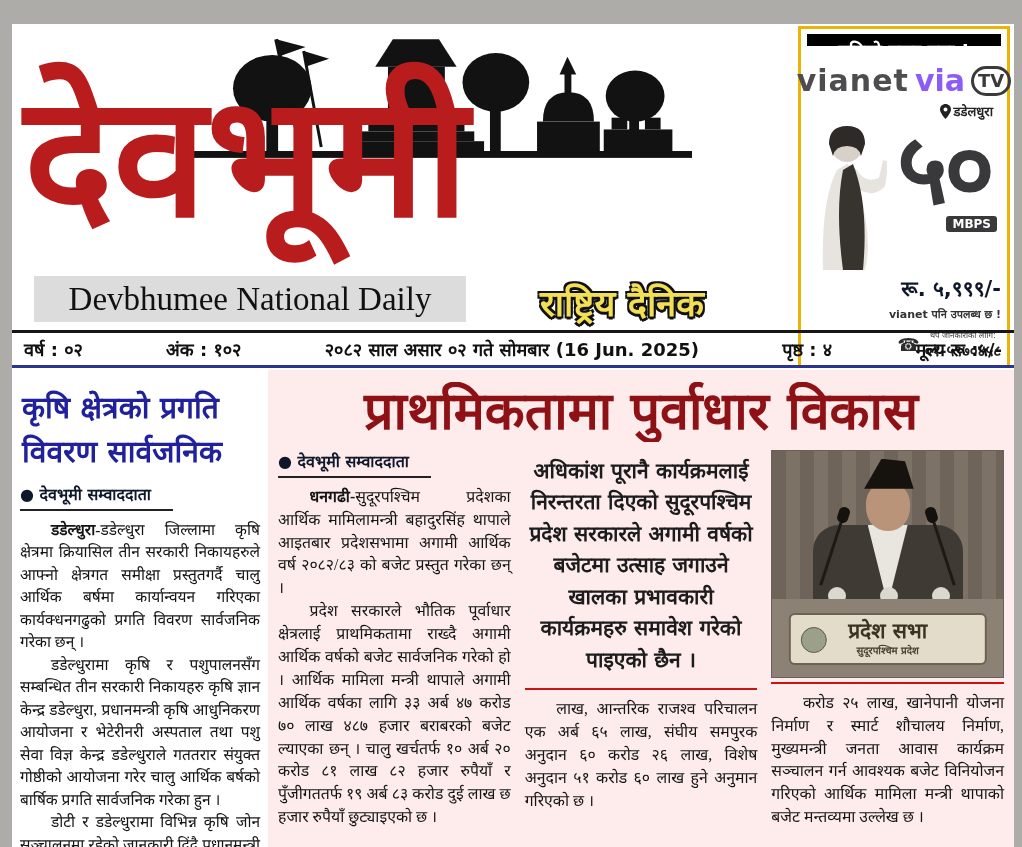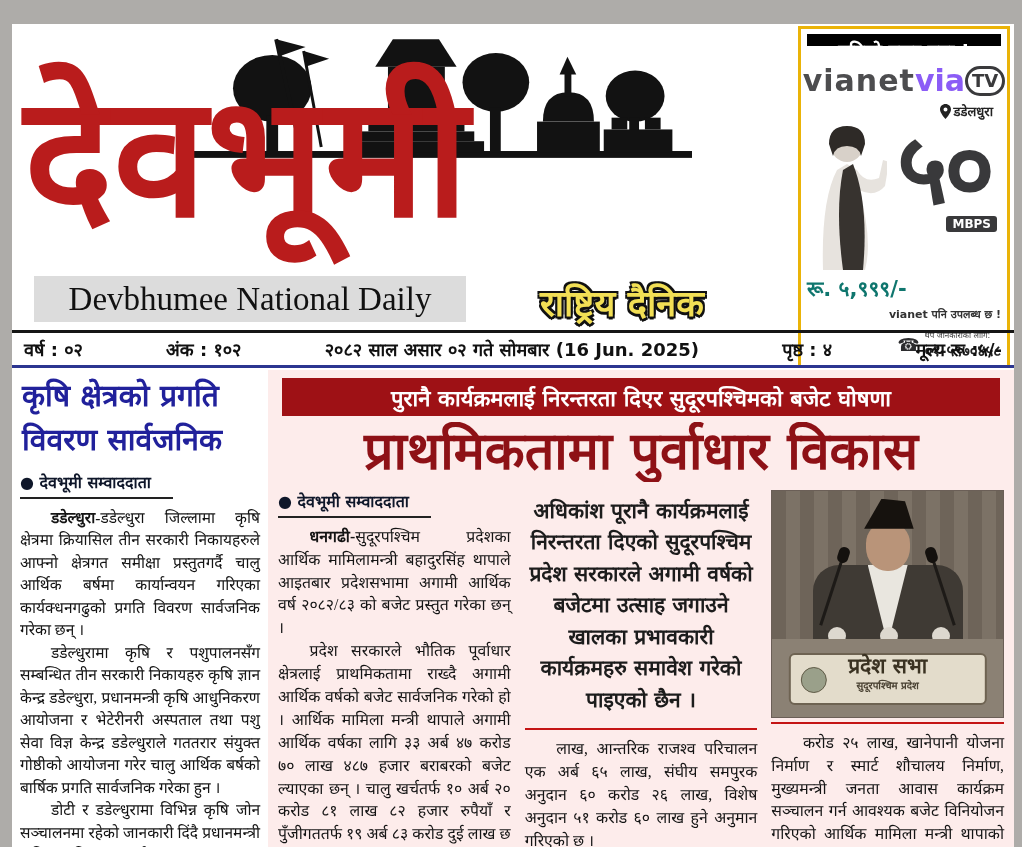--- a/index.html
+++ b/index.html
@@ -40,59 +40,59 @@
   .ad {
     position:absolute; left:786px; top:2px; width:212px; height:342px;
     border:3px solid #eab308; background:#fff; padding:5px 6px;
     font-family:"DejaVu Sans", sans-serif;
     display:flex; flex-direction:column;
   }
   .ad-banner {
     background:#000; color:#fff; font-weight:bold; font-size:19px;
     text-align:center; padding:4px 2px; white-space:nowrap; overflow:hidden;
   }
-  .ad-brandrow { display:flex; align-items:center; justify-content:center; margin-top:17px;text-align:center; }
+  .ad-brandrow { display:flex; align-items:center; justify-content:center; gap:6px; margin-top:17px;text-align:center; }
   .ad-brand { font-size:30px; font-weight:bold; color:#4d4d4f; letter-spacing:1px; }
   .ad-brand2 { font-size:30px; font-weight:bold; color:#8b5cf6; }
   .tv-chip {
     border:3px solid #3a3a3c; border-radius:15px; padding:0 4px;
     font-size:18px; font-weight:bold; color:#3a3a3c; line-height:24px;
   }
   .ad-loc { display:flex; align-items:center; justify-content:flex-end; gap:3px; margin:4px 8px 0 0; font-size:13px; font-weight:bold; color:#222; }
   .ad-mid { display:flex; flex:1; }
   .ad-model { width:80px; flex:0 0 80px; }
   .ad-speedwrap { flex:1; position:relative; text-align:center; }
   .ad-speed { font-size:98px; font-weight:bold; color:#39393b; line-height:1.0; letter-spacing:-4px; }
   .ad-mbps {
     position:absolute; right:4px; top:96px; background:#39393b; color:#fff;
     font-size:12px; font-weight:bold; padding:1px 6px; border-radius:3px;
   }
-  .ad-price { font-size:21px; font-weight:bold; color:#0f766e; margin-top:4px; }
+  .ad-price { text-align:right; font-size:21px; font-weight:bold; color:#0f172a; margin-top:4px; }
   .ad-avail { text-align:right; font-size:11px; font-weight:bold; color:#333; margin-top:4px; }
   .ad-contact { display:flex; align-items:center; justify-content:flex-end; gap:5px; margin-top:8px; }
-  .ad-contact-label { font-size:8px; color:#333; text-align:left; }
+  .ad-contact-label { font-size:8px; color:#333; text-align:center; }
   .ad-phone { font-size:15px; font-weight:bold; color:#222; }
   .phone-glyph { font-size:18px; color:#2c2c2e; }
 
   
   .dateline {
     position:absolute; left:0; top:306px; width:100%; height:38px;
     border-top:3px solid #161616; border-bottom:3px solid #2b3590;
     display:flex; align-items:center; justify-content:space-between;
     padding:0 12px; font-family:"DejaVu Sans", sans-serif;
     font-size:18px; font-weight:bold; color:#111; white-space:nowrap;
   }
 
   
   .content { position:absolute; left:0; top:346px; right:0; bottom:0; display:flex; }
 
   .left-col { width:256px; flex:0 0 256px; padding:2px 8px 0 8px; overflow:hidden; }
   .left-headline {
     font-family:"DejaVu Sans", sans-serif;
-    color:#21219b; font-size:30px; font-weight:bold; line-height:1.45; margin:2px 0 10px 2px;
+    color:#21219b; font-size:30px; font-weight:bold; line-height:1.45; margin:14px 0 10px 2px;
   }
   .byline {
     font-family:"DejaVu Sans", sans-serif;
     font-weight:bold; font-size:16px; color:#0f172a;
     border-bottom:2px solid #222; display:inline-block; padding:0 22px 4px 0; margin-bottom:8px;
   }
   .bodytext { font-size:15.5px; line-height:1.45; text-align:justify; color:#141414; }
   .bodytext p { text-indent:2em; }
   .lead { font-weight:bold; }
 
@@ -128,21 +128,21 @@
   .ph-topi { position:absolute; left:50%; top:0; transform:translateX(-50%); width:62px; height:30px; background:#16120e; clip-path:polygon(12% 100%, 40% 0, 78% 8%, 92% 100%); }
   .ph-face { position:absolute; left:50%; top:24px; transform:translateX(-50%); width:44px; height:48px; background:#b99479; border-radius:42% 42% 48% 48%; }
   .ph-body { position:absolute; left:50%; top:66px; transform:translateX(-50%); width:150px; height:86px; background:#3f3a34; border-radius:26px 26px 0 0; }
   .ph-shirt { position:absolute; left:50%; top:66px; transform:translateX(-50%); width:40px; height:80px; background:#e9e6df; clip-path:polygon(50% 100%, 0 0, 100% 0); }
   .ph-mic { position:absolute; width:3px; height:70px; background:#1d1a17; }
   .ph-mic::before { content:""; position:absolute; top:-12px; left:-4px; width:11px; height:16px; background:#14110e; border-radius:5px; }
   .ph-podium { position:absolute; left:0; bottom:0; width:100%; height:78px; background:#8b8174; }
   .ph-sign {
     position:absolute; left:50%; bottom:12px; transform:translateX(-50%);
     width:86%; height:52px; background:#e3dccb; border:2px solid #6e6352; border-radius:6px;
-    display:flex; flex-direction:column; align-items:center; 
+    display:flex; flex-direction:column; align-items:center; justify-content:center;
   }
   .ph-sign-title { font-family:"DejaVu Sans", sans-serif; font-weight:bold; font-size:21px; color:#3a3222; line-height:1.1; }
   .ph-sign-sub { font-family:"DejaVu Sans", sans-serif; font-weight:bold; font-size:10px; color:#4a4233; }
   .ph-emblem { position:absolute; left:10px; top:12px; width:26px; height:26px; border-radius:50%; background:#9aa08a; border:1px solid #5f5a46; }
   .ph-base { position:absolute; bottom:72px; width:18px; height:18px; background:#ddd8cf; border-radius:50%; box-shadow:0 6px 0 -2px #c9c3b8; }
 </style>
 </head>
 <body>
 
 <div class="page">
@@ -231,21 +231,20 @@
       <div class="left-headline">कृषि क्षेत्रको प्रगति विवरण सार्वजनिक</div>
       <div class="byline">● देवभूमी सम्वाददाता</div>
       <div class="bodytext">
         <p><span class="lead">डडेल्धुरा-</span><span>डडेल्धुरा जिल्लामा कृषि क्षेत्रमा क्रियासिल तीन सरकारी निकायहरुले आफ्नो क्षेत्रगत समीक्षा प्रस्तुतगर्दै चालु आर्थिक बर्षमा कार्यान्वयन गरिएका कार्यक्धनगढुको प्रगति विवरण सार्वजनिक गरेका छन् ।</span></p>
         <p>डडेल्धुरामा कृषि र पशुपालनसँग सम्बन्धित तीन सरकारी निकायहरु कृषि ज्ञान केन्द्र डडेल्धुरा, प्रधानमन्त्री कृषि आधुनिकरण आयोजना र भेटेरीनरी अस्पताल तथा पशु सेवा विज्ञ केन्द्र डडेल्धुराले गततरार संयुक्त गोष्ठीको आयोजना गरेर चालु आर्थिक बर्षको बार्षिक प्रगति सार्वजनिक गरेका हुन ।</p>
         <p>डोटी र डडेल्धुरामा विभिन्न कृषि जोन सञ्चालनमा रहेको जानकारी दिंदै प्रधानमन्त्री कृषि आधुनिकरण आयोजना,</p>
       </div>
     </div>
 
     <div class="main-story">
-      <div class="kicker">पुरानै कार्यक्रमलाई निरन्तरता दिएर सुदूरपश्चिमको बजेट घोषणा</div>
       <div class="main-headline">प्राथमिकतामा पुर्वाधार विकास</div>
       <div class="cols">
 
         <div class="mcol">
           <div class="byline">● देवभूमी सम्वाददाता</div>
           <div class="bodytext">
             <p><span class="lead">धनगढी-</span><span>सुदूरपश्चिम प्रदेशका आर्थिक मामिलामन्त्री बहादुरसिंह थापाले आइतबार प्रदेशसभामा अगामी आर्थिक वर्ष २०८२/८३ को बजेट प्रस्तुत गरेका छन् ।</span></p>
             <p>प्रदेश सरकारले भौतिक पूर्वाधार क्षेत्रलाई प्राथमिकतामा राख्दै अगामी आर्थिक वर्षको बजेट सार्वजनिक गरेको हो । आर्थिक मामिला मन्त्री थापाले अगामी आर्थिक वर्षका लागि ३३ अर्ब ४७ करोड ७० लाख ४८७ हजार बराबरको बजेट ल्याएका छन् । चालु खर्चतर्फ १० अर्ब २० करोड ८१ लाख ८२ हजार रुपैयाँ र पुँजीगततर्फ १९ अर्ब ८३ करोड दुई लाख छ हजार रुपैयाँ छुट्याइएको छ ।</p>
 
           </div>

